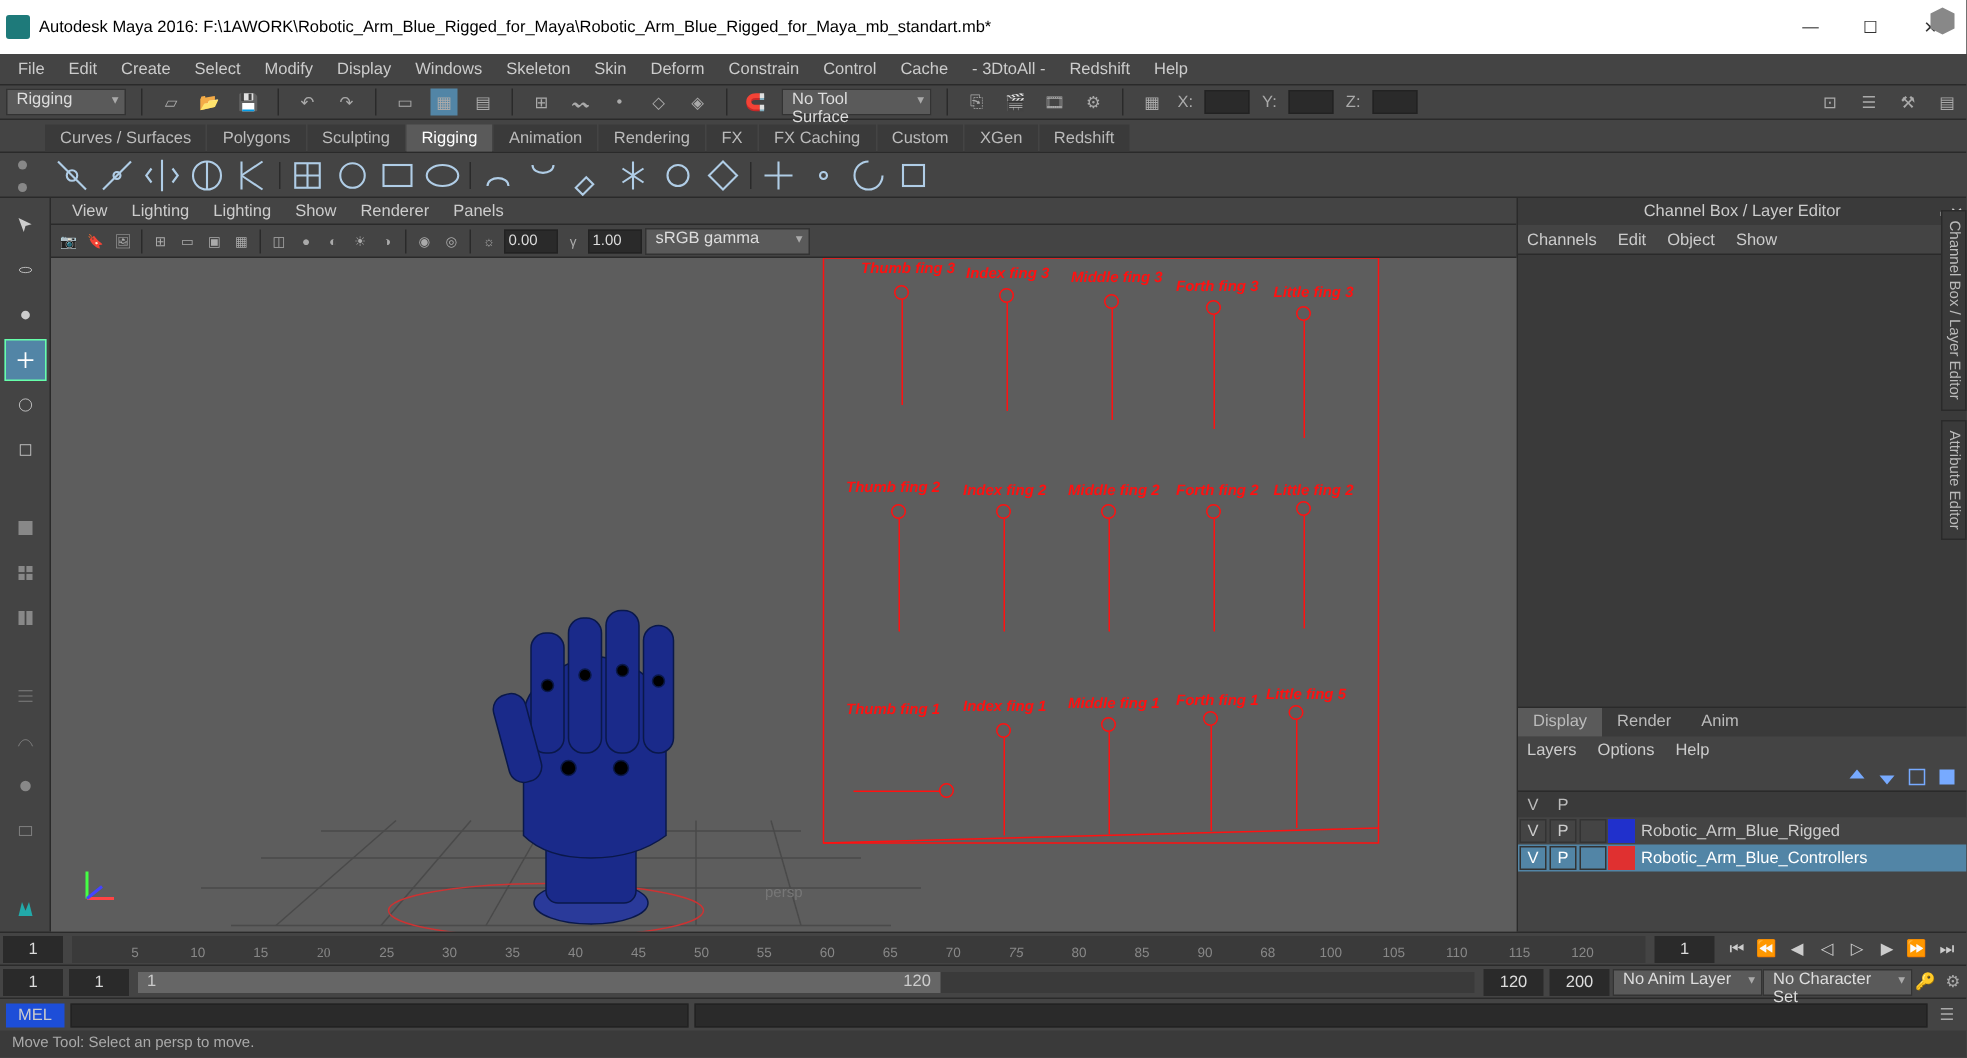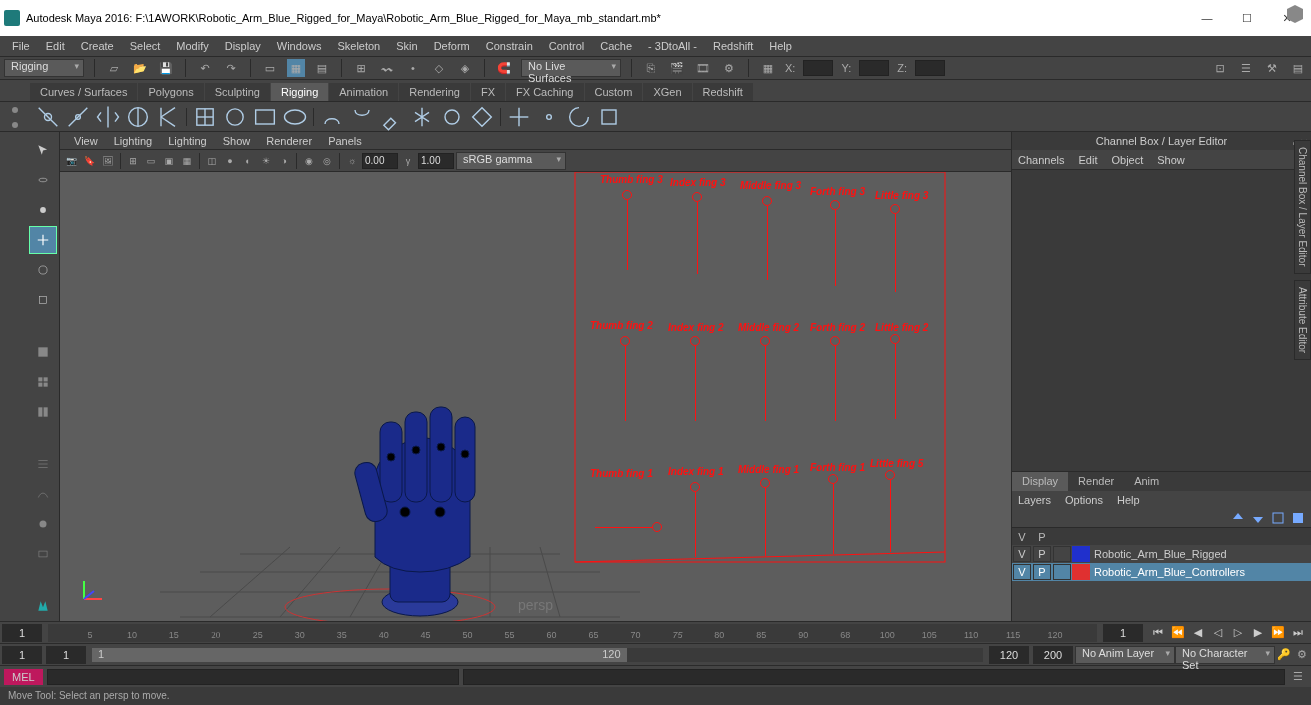--- a/index.html
+++ b/index.html
@@ -19,35 +19,35 @@
 .coord-label { color:#aaa; }
 .coord-input { width:30px; height:16px; background:#2a2a2a; border:1px solid #222; }
 .shelf-tabs { height:22px; background:#444; display:flex; align-items:flex-end; padding-left:30px; border-bottom:1px solid #2a2a2a;}
 .shelf-tabs .tab { padding:3px 10px; color:#bbb; background:#3a3a3a; margin-right:1px; }
 .shelf-tabs .tab.active { background:#5a5a5a; color:#fff; }
 .shelf-body { height:30px; background:#444; display:flex; align-items:center; padding-left:34px; gap:2px; border-bottom:1px solid #2a2a2a; position:relative;}
 .shelf-body .sbtn { width:28px; height:28px; display:flex; align-items:center; justify-content:center; color:#bbb; }
 .shelf-body .sbtn svg { stroke:#b0cde6; fill:none; stroke-width:1.2; }
 .shelf-side { position:absolute; left:0; top:0; width:30px; height:30px; display:flex; flex-direction:column; justify-content:space-around; align-items:center;}
 .shelf-side div { width:6px;height:6px;border-radius:50%;background:#888;}
-.main-row { flex:1; display:flex; min-height:0;margin-left:26px; }
+.main-row { flex:1; display:flex; min-height:0; }
 .toolbox { width:34px; background:#444; display:flex; flex-direction:column; align-items:center; padding-top:4px; gap:2px; border-right:1px solid #2a2a2a;}
 .toolbox .tbtn { width:28px; height:28px; display:flex; align-items:center; justify-content:center; border:1px solid transparent; }
 .toolbox .tbtn.active { background:#5285a6; border-color:#6fa; }
 .toolbox .tgap { height:20px; }
 .viewport-wrap { flex:1; display:flex; flex-direction:column; min-width:0; }
 .vp-menu { height:18px; background:#444; display:flex; align-items:center; padding:0 8px; gap:4px; border-bottom:1px solid #2a2a2a;}
 .vp-menu .item { padding:1px 6px; color:#ccc; }
 .vp-toolbar { height:22px; background:#444; display:flex; align-items:center; padding:0 4px; gap:2px; border-bottom:1px solid #2a2a2a;}
 .vp-toolbar .tb { width:16px; height:16px; color:#aaa; font-size:9px; display:flex;align-items:center;justify-content:center;}
 .vp-toolbar .sep{width:1px;height:16px;background:#2a2a2a;margin:0 2px;}
 .vp-num { width:36px; height:16px; background:#2a2a2a; border:1px solid #222; color:#ddd; padding:0 2px; font-size:10px; line-height:14px;}
 .viewport { flex:1; background:#5d5d5d; position:relative; overflow:hidden; }
 .axis-gizmo { position:absolute; left:18px; bottom:16px; width:30px; height:30px; }
-.persp-label { position:absolute; bottom:8px; left:50%; transform:translateX(-50%); color:#777; font-size:14px;}
+.persp-label { position:absolute; bottom:20px; left:50%; transform:translateX(-50%); color:#777; font-size:10px;}
 .hand { position:absolute; left:260px; top:210px; width:220px; height:240px; }
 .rig-panel { position:absolute; left:510px; top:0; width:380px; height:540px; }
 .rig-label { position:absolute; color:#f11; font-size:10px; font-weight:bold; white-space:nowrap; font-style:italic; }
 .rig-handle { position:absolute; width:10px; height:10px; border:1px solid #f11; border-radius:50%; }
 .rig-line { position:absolute; width:1px; background:#f11; }
 .right-panel { width:300px; background:#444; display:flex; flex-direction:column; border-left:1px solid #2a2a2a; }
 .right-tab { writing-mode:vertical-rl; position:absolute; right:0; background:#3a3a3a; padding:6px 2px; color:#bbb; font-size:10px; border:1px solid #2a2a2a;}
 .cb-header { height:18px; background:#3a3a3a; text-align:center; color:#ccc; line-height:18px; position:relative; font-size:10px;}
 .cb-menu { height:20px; display:flex; align-items:center; padding:0 6px; gap:14px; border-bottom:1px solid #2a2a2a;}
 .cb-body { flex:1; background:#3a3a3a; }
@@ -67,21 +67,21 @@
 .timeline-row { height:22px; background:#444; display:flex; align-items:center; border-top:1px solid #2a2a2a; }
 .timeline { flex:1; height:18px; background:#3a3a3a; position:relative; margin:0 4px; }
 .timeline .tick { position:absolute; bottom:2px; font-size:9px; color:#888; transform:translateX(-50%);}
 .frame-box { width:40px; height:18px; background:#2a2a2a; color:#ddd; text-align:center; line-height:18px; margin:0 2px;}
 .play-btns { display:flex; gap:2px; margin:0 4px;}
 .play-btns .pb { width:18px;height:18px;display:flex;align-items:center;justify-content:center;color:#ccc;}
 .range-row { height:22px; background:#444; display:flex; align-items:center; border-top:1px solid #2a2a2a;}
 .range-slider { flex:1; height:14px; background:#3a3a3a; margin:0 4px; position:relative;}
 .range-thumb { position:absolute; left:0; top:0; height:14px; background:#666; }
 .cmd-row { height:22px; background:#444; display:flex; align-items:center; border-top:1px solid #2a2a2a; gap:4px; padding:0 4px;}
-.cmd-label { background:#be185d; padding:2px 8px;}
+.cmd-label { background:#1d4ed8; padding:2px 8px;}
 .cmd-input { flex:1; height:16px; background:#2a2a2a; border:1px solid #222;}
 .help-row { height:18px; background:#3a3a3a; color:#aaa; padding:0 8px; line-height:18px; font-size:10px;}
 svg.ico { width:14px;height:14px; }
 </style>
 </head>
 <body>
 
 <div class="title-bar">
   <div class="icon"></div>
   <span>Autodesk Maya 2016: F:\1AWORK\Robotic_Arm_Blue_Rigged_for_Maya\Robotic_Arm_Blue_Rigged_for_Maya_mb_standart.mb*</span>
@@ -124,21 +124,21 @@
   <div class="icon-btn active">▦</div>
   <div class="icon-btn">▤</div>
   <div class="vsep"></div>
   <div class="icon-btn">⊞</div>
   <div class="icon-btn">〰</div>
   <div class="icon-btn">•</div>
   <div class="icon-btn">◇</div>
   <div class="icon-btn">◈</div>
   <div class="vsep"></div>
   <div class="icon-btn">🧲</div>
-  <div class="dd" style="width:100px">No Live Surfaces</div>
+  <div class="dd" style="width:100px">No Tool Surface</div>
   <div class="vsep"></div>
   <div class="icon-btn">⎘</div>
   <div class="icon-btn">🎬</div>
   <div class="icon-btn">🎞</div>
   <div class="icon-btn">⚙</div>
   <div class="vsep"></div>
   <div class="icon-btn">▦</div>
   <span class="coord-label">X:</span>
     <div class="coord-input"></div>
   <span class="coord-label">Y:</span>

